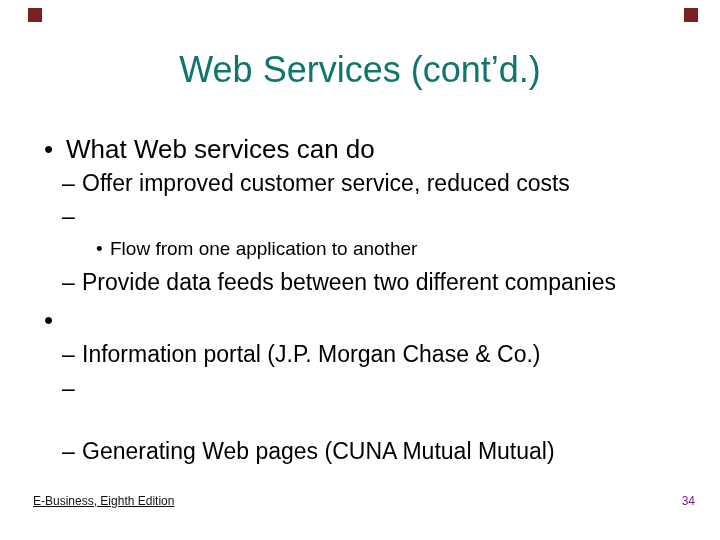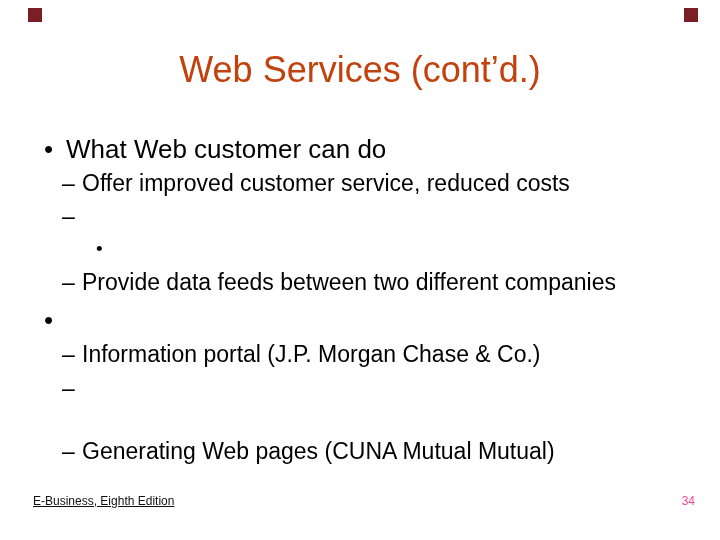--- a/index.html
+++ b/index.html
@@ -22,21 +22,21 @@
   .corner-square.left  { left: 28px; }
   .corner-square.right { right: 22px; }
   .slide-title {
     position: absolute;
     top: 48px;
     left: 0;
     width: 100%;
     text-align: center;
     font-size: 36px;
     line-height: 1.2;
-    color: #c2410c;
+    color: #0f766e;
     white-space: nowrap;
   }
   .line {
     position: absolute;
     line-height: 1.18;
     color: #000000;
   }
   .line .marker {
     position: absolute;
     left: 0;
@@ -52,49 +52,50 @@
     top: 494px;
     font-size: 12px;
     color: #111111;
     text-decoration: underline;
   }
   .page-number {
     position: absolute;
     right: 25px;
     top: 494px;
     font-size: 12px;
-    color: #ec4899;
+    color: #701a75;
   }
 </style>
 </head>
 <body>
 
 <div class="slide">
 
   <div class="corner-square left" style="background: rgb(123, 31, 36);"></div>
   <div class="corner-square right" style="background: rgb(123, 31, 36);"></div>
 
   <div class="slide-title">Web Services (cont’d.)</div>
 
   <div class="line lvl1" style="top:134px">
     <span class="marker">•</span>
-    <span>What Web customer can do</span>
+    <span>What Web services can do</span>
   </div>
 
   <div class="line lvl2" style="top:170px">
     <span class="marker">–</span>
     <span>Offer improved customer service, reduced costs</span>
   </div>
 
   <div class="line lvl2" style="top:203px">
     <span class="marker">–</span>
   </div>
 
   <div class="line lvl3" style="top:238px">
     <span class="marker">•</span>
+    <span>Flow from one application to another</span>
   </div>
 
   <div class="line lvl2" style="top:269px">
     <span class="marker">–</span>
     <span>Provide data feeds between two different companies</span>
   </div>
 
   <div class="line lvl1" style="top:305px">
     <span class="marker">•</span>
   </div>

